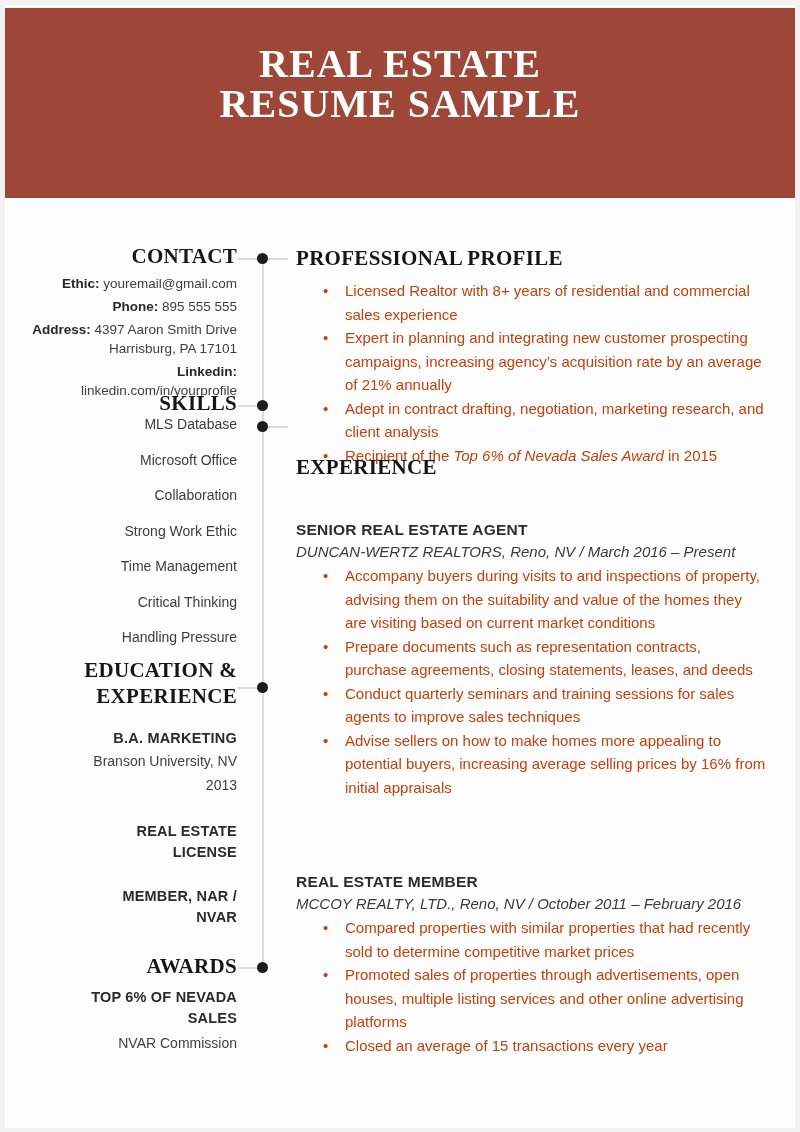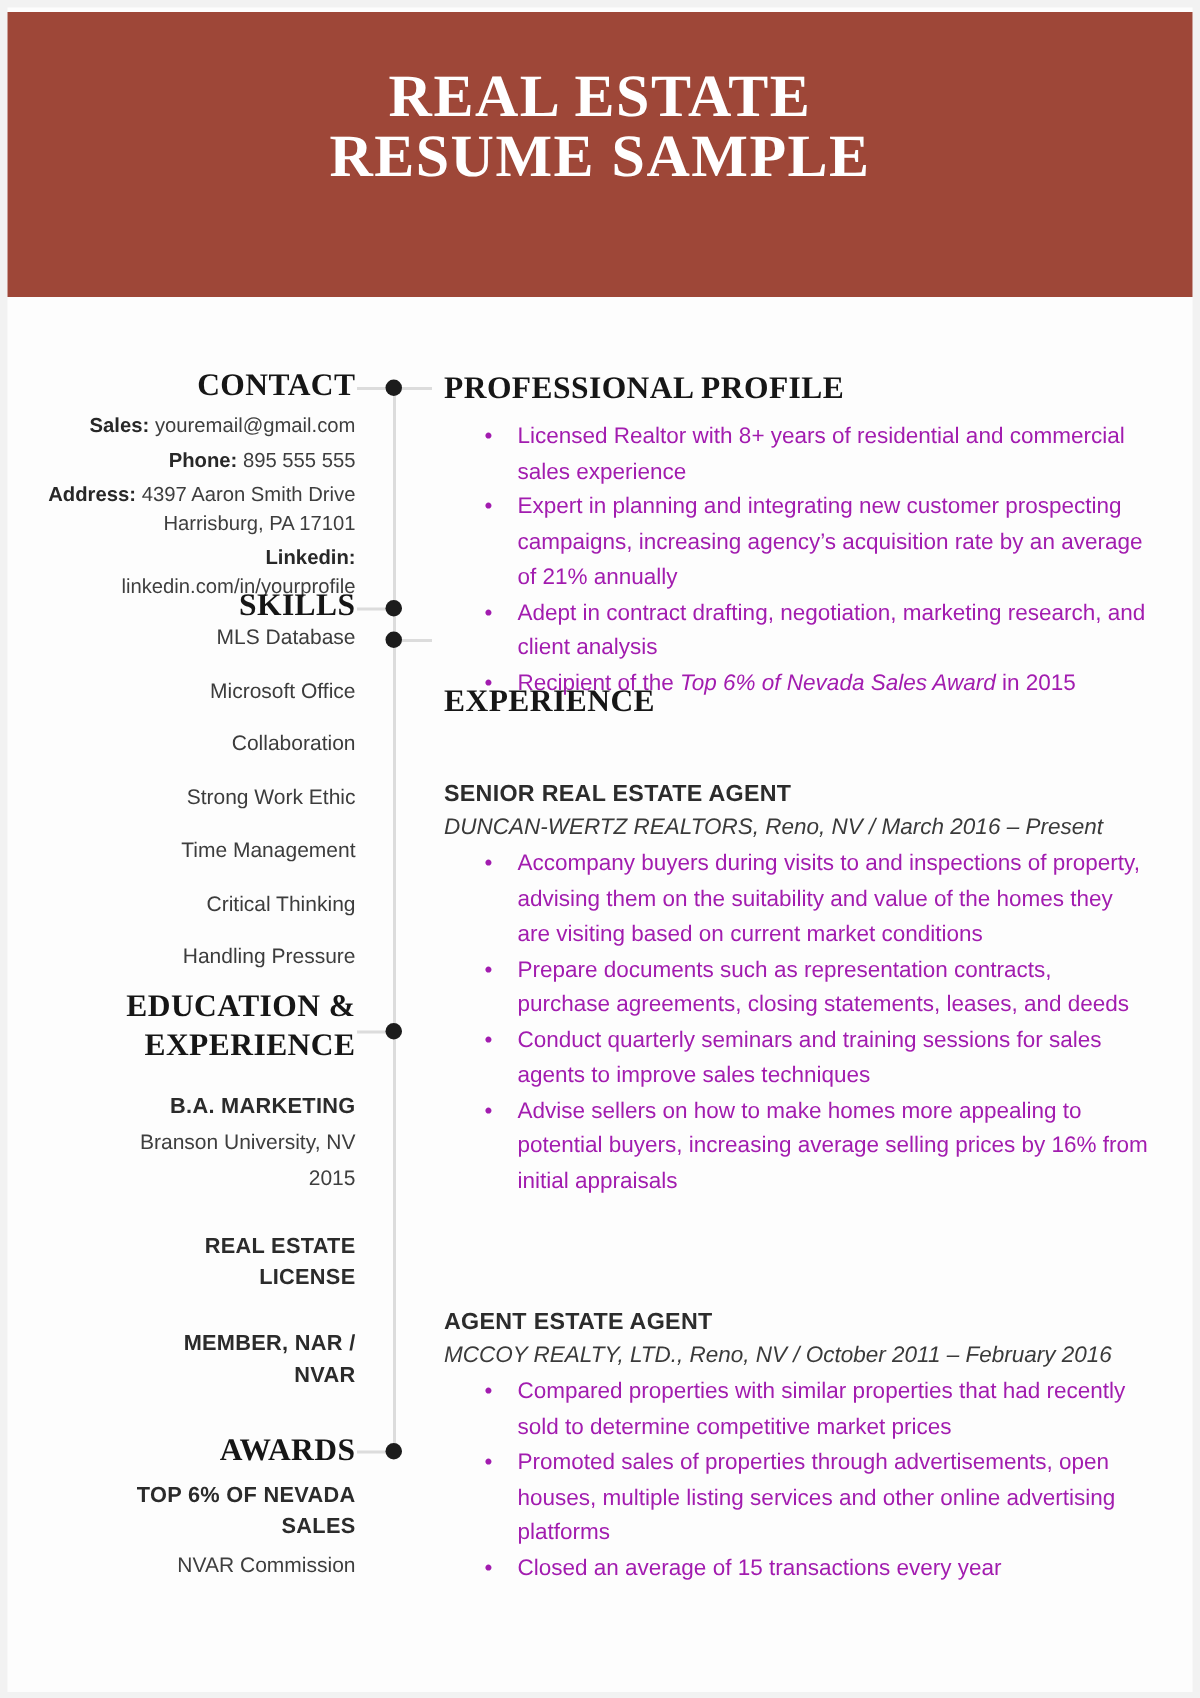--- a/index.html
+++ b/index.html
@@ -40,21 +40,21 @@
   .edu-title{font-weight:700;font-size:14.5px;line-height:21px;letter-spacing:0.2px;color:#2b2b2b;white-space:nowrap;}
   .edu-sub{font-size:14px;line-height:24px;color:#3e3e3e;white-space:nowrap;}
   #award-title{position:absolute;right:0;top:987px;text-align:right;}
   #award-title div{font-weight:700;font-size:14.5px;line-height:21px;letter-spacing:0.2px;color:#2b2b2b;white-space:nowrap;}
   #award-sub{position:absolute;right:0;top:1031px;font-size:14px;line-height:24px;color:#3e3e3e;white-space:nowrap;}
 
   
   .right{position:absolute;left:296px;top:0;width:470px;height:1132px;}
   .right h2{position:absolute;left:0;margin:0;font-family:"Liberation Serif",serif;font-weight:700;font-size:21px;line-height:22px;letter-spacing:0.3px;color:#161616;}
   #profile-h{top:247px;} #exp-h{top:456px;}
-  .blist{margin:0;padding:0 0 0 49px;list-style:none;font-size:15px;line-height:23.5px;color:#a21caf;}
+  .blist{margin:0;padding:0 0 0 49px;list-style:none;font-size:15px;line-height:23.5px;color:#c2410c;}
   .blist li{position:relative;}
   .blist li::before{content:"\2022";position:absolute;left:-22px;}
   .it{font-style:italic;}
   #profile-bullets{position:absolute;left:0;right:0;top:279px;}
   .job{position:absolute;left:0;right:0;}
   #job0{top:519px;} #job1{top:871px;}
   .job-title{margin:0;font-size:15.5px;font-weight:700;line-height:22px;letter-spacing:0.2px;color:#2c2c2c;}
   .job-meta{margin:0 0 1px 0;font-style:italic;font-size:15px;line-height:22px;color:#3a3a3a;}
 </style>
 </head>
@@ -78,21 +78,21 @@
   <div class="hdash" id="hd-awards" style="background: rgb(220, 220, 220);"></div>
   <div class="dot" id="dot-contact" style="background: rgb(28, 28, 28);"></div>
   <div class="dot" id="dot-skills" style="background: rgb(28, 28, 28);"></div>
   <div class="dot" id="dot-right" style="background: rgb(28, 28, 28);"></div>
   <div class="dot" id="dot-edu" style="background: rgb(28, 28, 28);"></div>
   <div class="dot" id="dot-awards" style="background: rgb(28, 28, 28);"></div>
 
   <aside class="left">
     <h2 id="contact-h">CONTACT</h2>
     <div id="contact-rows">
-        <div class="c-row"><span class="c-label">Sales:</span><span class="c-value"> youremail@gmail.com</span></div>
+        <div class="c-row"><span class="c-label">Ethic:</span><span class="c-value"> youremail@gmail.com</span></div>
         <div class="c-row"><span class="c-label">Phone:</span><span class="c-value"> 895 555 555</span></div>
         <div class="c-row"><span class="c-label">Address:</span><span class="c-value"> 4397 Aaron Smith Drive
 Harrisburg, PA 17101</span></div>
         <div class="c-row"><span class="c-label">Linkedin:</span><span class="c-value"> linkedin.com/in/yourprofile</span></div>
       </div>
 
     <h2 id="skills-h">SKILLS</h2>
     <ul id="skills-list">
         <li>MLS Database</li>
         <li>Microsoft Office</li>
@@ -104,21 +104,21 @@
       </ul>
 
     <h2 id="edu-h">
         <div>EDUCATION &amp;</div>
         <div>EXPERIENCE</div>
       </h2>
     <div id="edu-entries">
         <div class="edu-entry" id="edu-0">
           <div class="edu-title">B.A. MARKETING</div>
           <div class="edu-sub">Branson University, NV</div>
-          <div class="edu-sub">2015</div>
+          <div class="edu-sub">2013</div>
         </div>
         <div class="edu-entry" id="edu-1">
           <div class="edu-title">REAL ESTATE</div>
           <div class="edu-title">LICENSE</div>
         </div>
         <div class="edu-entry" id="edu-2">
           <div class="edu-title">MEMBER, NAR /</div>
           <div class="edu-title">NVAR</div>
         </div>
       </div>
@@ -147,21 +147,21 @@
       <p class="job-meta">DUNCAN-WERTZ REALTORS, Reno, NV / March 2016 – Present</p>
       <ul id="job0-bullets" class="blist">
           <li><span>Accompany buyers during visits to and inspections of property, advising them on the suitability and value of the homes they are visiting based on current market conditions</span></li>
           <li><span>Prepare documents such as representation contracts, purchase agreements, closing statements, leases, and deeds</span></li>
           <li><span>Conduct quarterly seminars and training sessions for sales agents to improve sales techniques</span></li>
           <li><span>Advise sellers on how to make homes more appealing to potential buyers, increasing average selling prices by 16% from initial appraisals</span></li>
         </ul>
     </section>
 
     <section class="job" id="job1">
-      <h3 class="job-title">AGENT ESTATE AGENT</h3>
+      <h3 class="job-title">REAL ESTATE MEMBER</h3>
       <p class="job-meta">MCCOY REALTY, LTD., Reno, NV / October 2011 – February 2016</p>
       <ul id="job1-bullets" class="blist">
           <li><span>Compared properties with similar properties that had recently sold to determine competitive market prices</span></li>
           <li><span>Promoted sales of properties through advertisements, open houses, multiple listing services and other online advertising platforms</span></li>
           <li><span>Closed an average of 15 transactions every year</span></li>
         </ul>
     </section>
   </main>
 </div>
 

